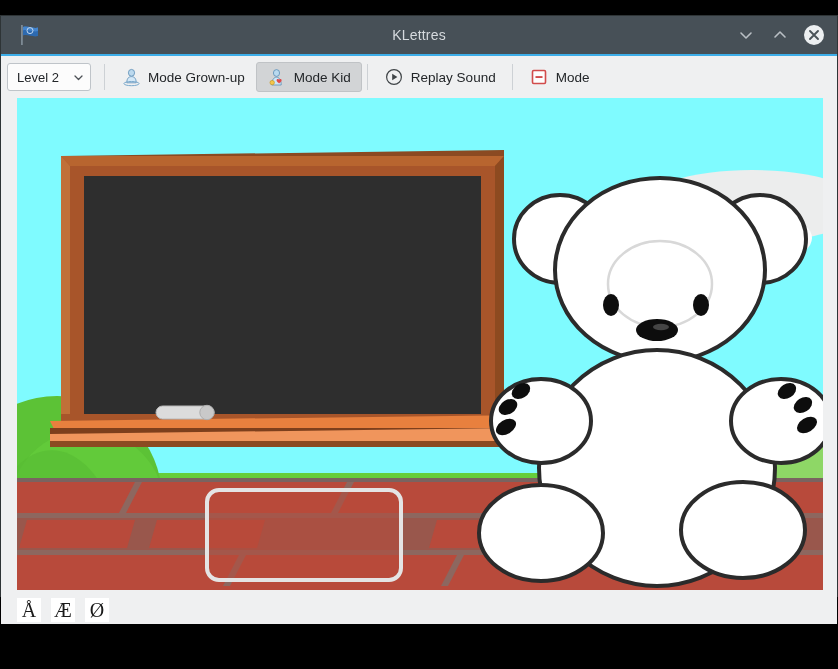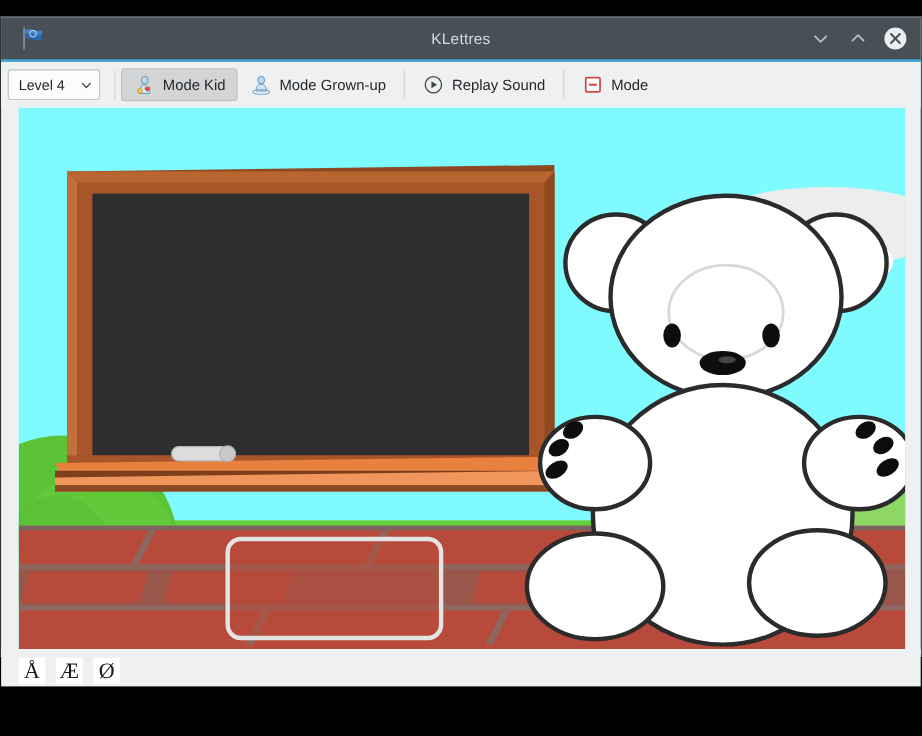--- a/index.html
+++ b/index.html
@@ -188,52 +188,52 @@
           <circle cx="11" cy="11" r="10" fill="#eceff1"></circle>
           <path d="M7 7 L15 15 M15 7 L7 15" stroke="#4a5359" stroke-width="1.9" stroke-linecap="round"></path>
         </svg>
       </div>
     </div>
   </div>
 
   <div id="toolbar">
 
     <div class="combo level">
-      <span class="cb-label">Level 4</span>
+      <span class="cb-label">Level 2</span>
       <span class="chev">
         <svg width="11" height="11" viewBox="0 0 11 11">
             <path d="M2 4 L5.5 7.5 L9 4" fill="none" stroke="#4d5156" stroke-width="1.3" stroke-linecap="round" stroke-linejoin="round"></path>
           </svg>
       </span>
     </div>
 
 
     <div class="tb-sep"></div>
+
+    <div class="tbtn">
+      <span class="ic">
+        <svg width="19" height="19" viewBox="0 0 19 19">
+          <ellipse cx="9.5" cy="4.8" rx="3.1" ry="3.4" fill="#bcd9ee" stroke="#5b8db5" stroke-width="0.8"></ellipse>
+          <path d="M4.8 14.8 C4.8 10, 7 8.6, 9.5 8.6 C12 8.6, 14.2 10, 14.2 14.8 Z" fill="#d4e8f7" stroke="#5b8db5" stroke-width="0.8"></path>
+          <ellipse cx="9.5" cy="15.6" rx="7.6" ry="2.1" fill="none" stroke="#7aa9cc" stroke-width="1"></ellipse>
+        </svg>
+      </span>
+      <span>Mode Grown-up</span>
+    </div>
 
     <div class="tbtn active">
       <span class="ic">
         <svg width="19" height="19" viewBox="0 0 19 19">
           <ellipse cx="9.5" cy="5" rx="3.1" ry="3.4" fill="#b9d9ef" stroke="#5b8db5" stroke-width="0.8"></ellipse>
           <path d="M4.8 17 C4.8 11.6, 7 9.2, 9.5 9.2 C12 9.2, 14.2 11.6, 14.2 17 Z" fill="#cfe6f6" stroke="#5b8db5" stroke-width="0.8"></path>
           <circle cx="5.2" cy="14.6" r="2.2" fill="#f4c64b" stroke="#c79a22" stroke-width="0.7"></circle>
           <path d="M12.1 11.5 C13.1 10.3, 15 11, 14.6 12.6 C14.3 13.9, 12.8 14.8, 12.1 15.4 C11.4 14.8, 9.9 13.9, 9.6 12.6 C9.2 11, 11.1 10.3, 12.1 11.5 Z" fill="#e04a4a"></path>
         </svg>
       </span>
       <span>Mode Kid</span>
-    </div>
-
-    <div class="tbtn">
-      <span class="ic">
-        <svg width="19" height="19" viewBox="0 0 19 19">
-          <ellipse cx="9.5" cy="4.8" rx="3.1" ry="3.4" fill="#bcd9ee" stroke="#5b8db5" stroke-width="0.8"></ellipse>
-          <path d="M4.8 14.8 C4.8 10, 7 8.6, 9.5 8.6 C12 8.6, 14.2 10, 14.2 14.8 Z" fill="#d4e8f7" stroke="#5b8db5" stroke-width="0.8"></path>
-          <ellipse cx="9.5" cy="15.6" rx="7.6" ry="2.1" fill="none" stroke="#7aa9cc" stroke-width="1"></ellipse>
-        </svg>
-      </span>
-      <span>Mode Grown-up</span>
     </div>
 
     <div class="tb-sep"></div>
 
     <div class="tbtn">
       <span class="ic">
         <svg width="18" height="18" viewBox="0 0 18 18">
           <circle cx="9" cy="9" r="7.4" fill="none" stroke="#3f4447" stroke-width="1.2"></circle>
           <path d="M7.2 5.8 L12.4 9 L7.2 12.2 Z" fill="#3f4447"></path>
         </svg>

